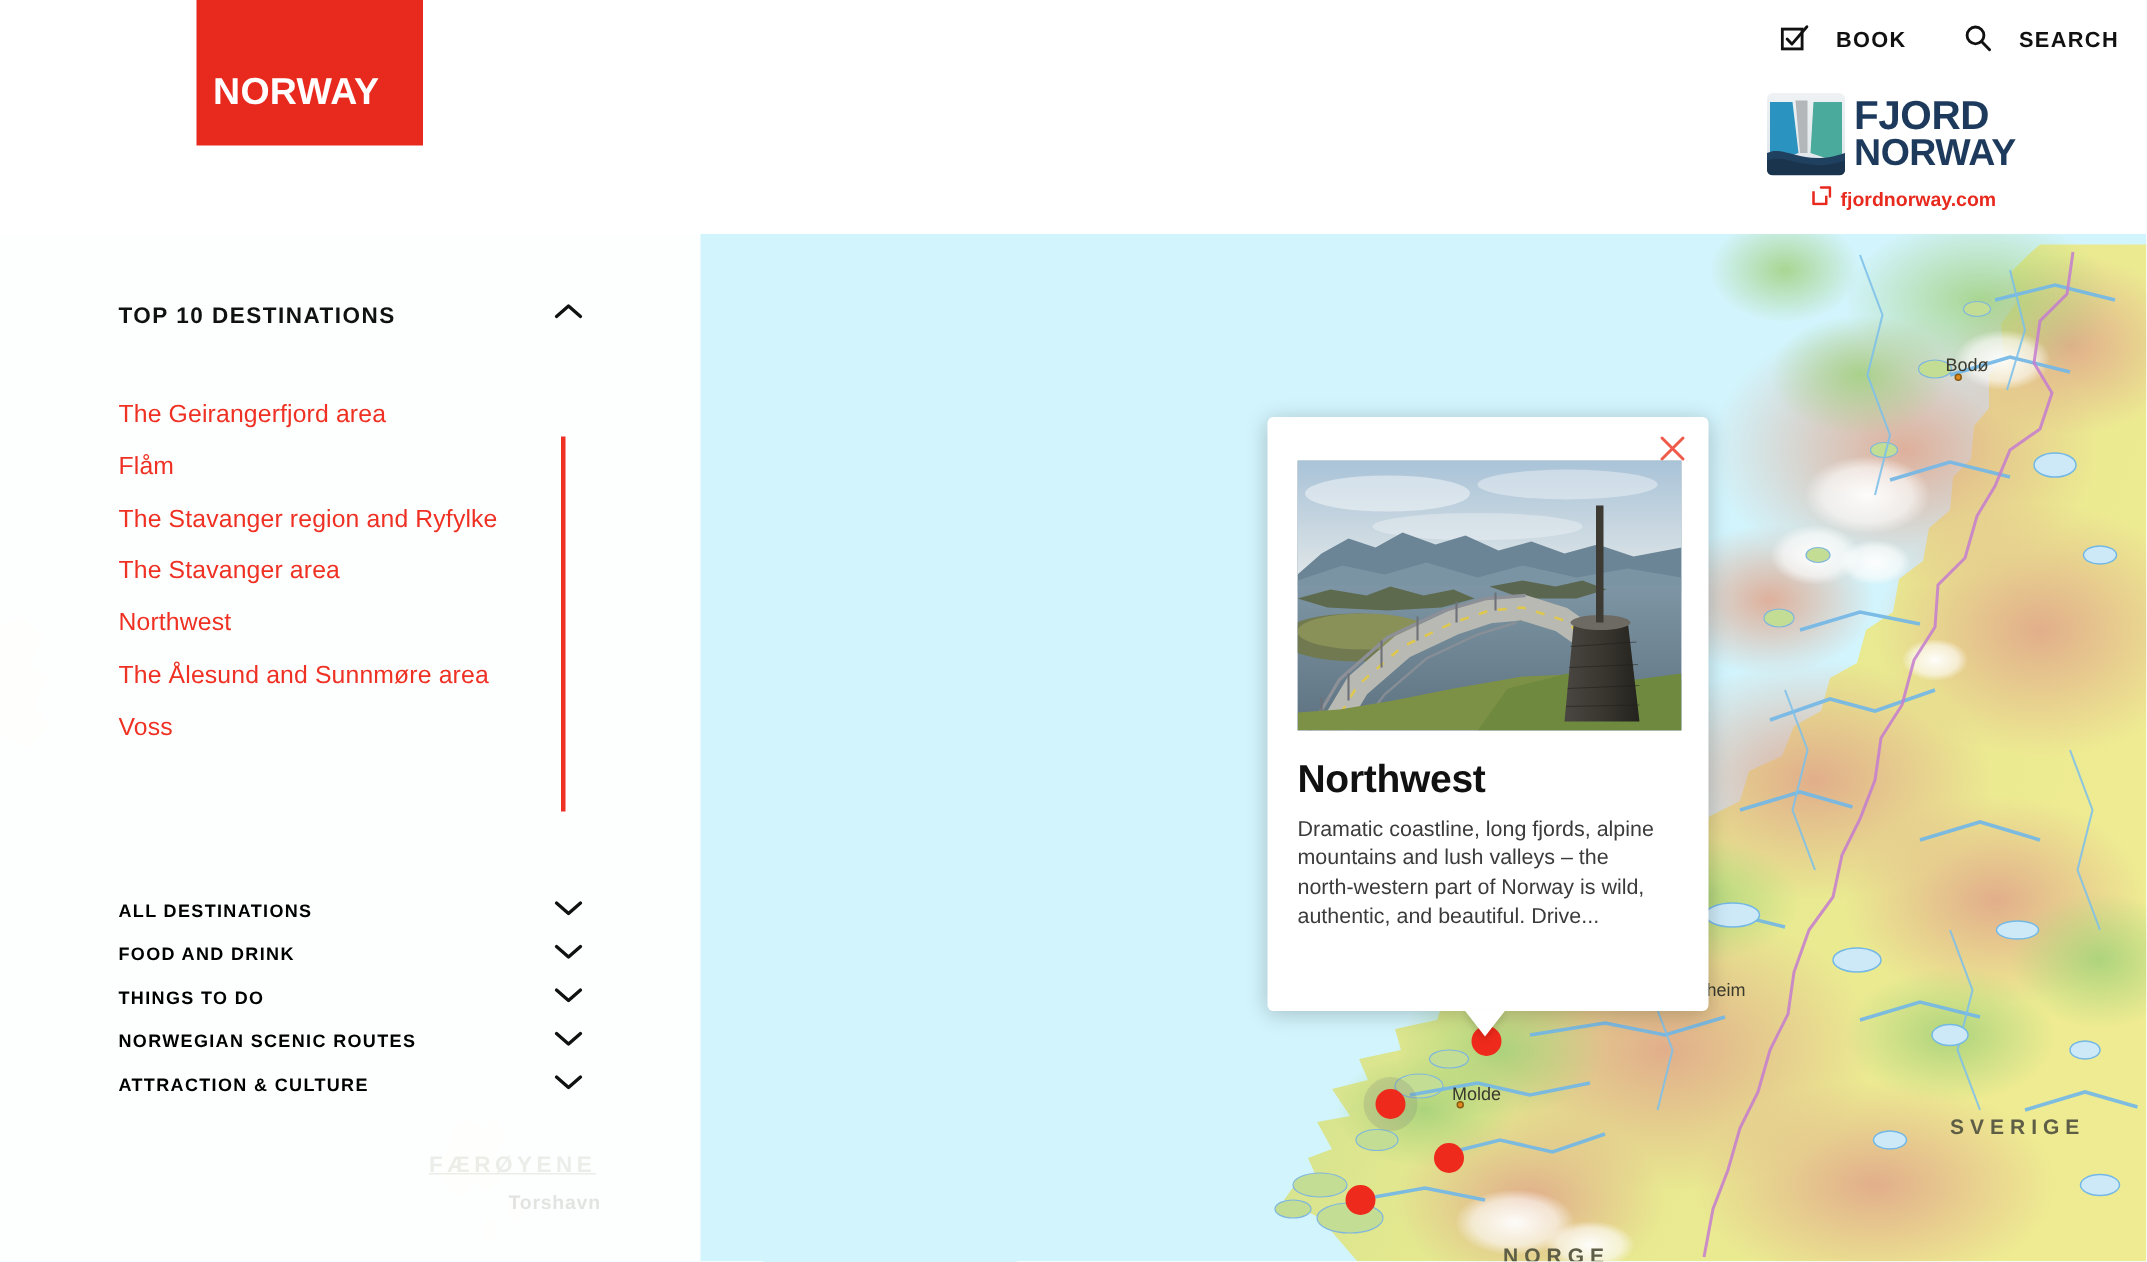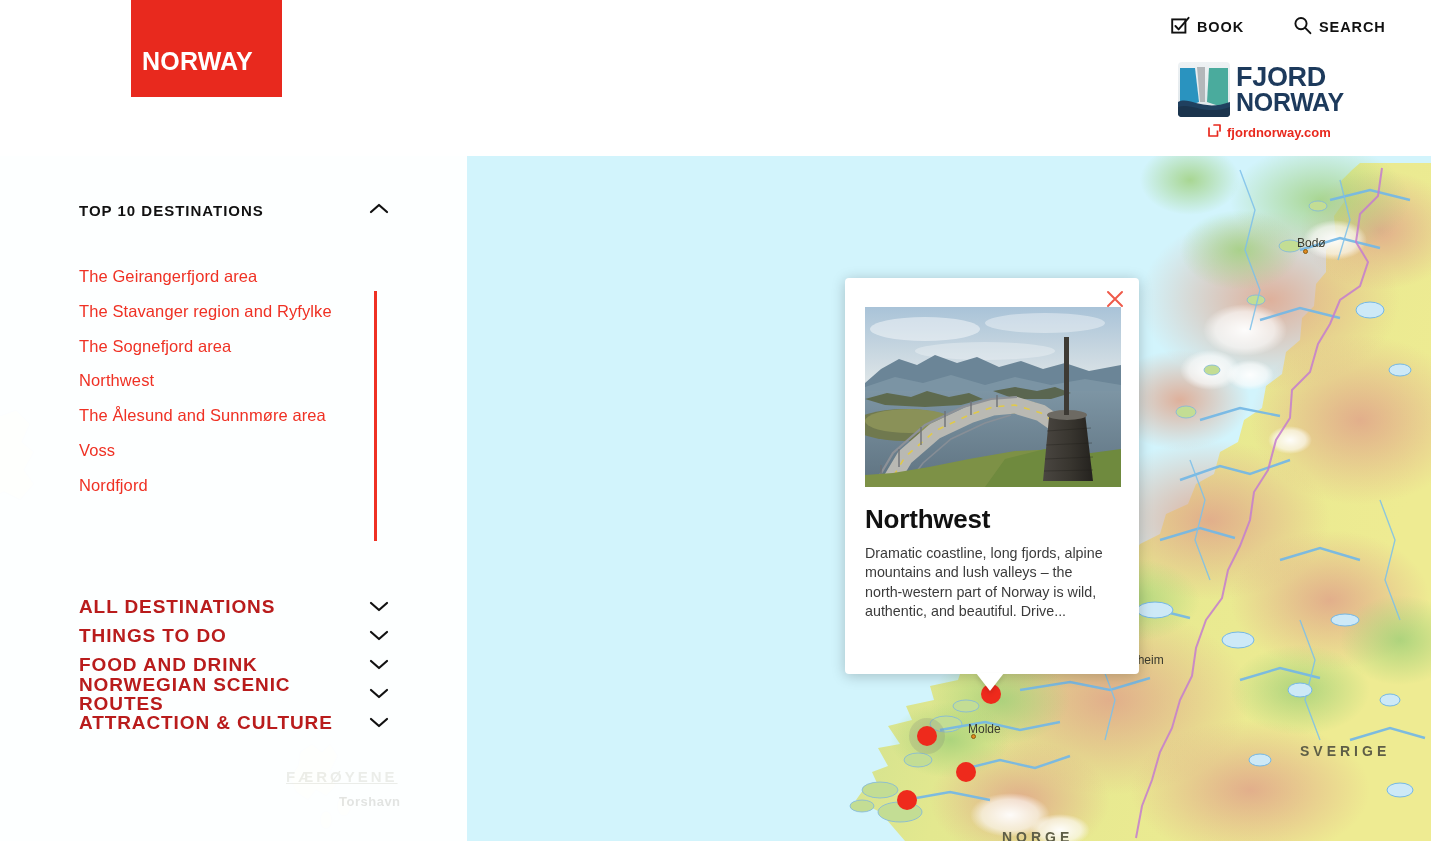--- a/index.html
+++ b/index.html
@@ -73,27 +73,28 @@
     font-weight: 400;
     letter-spacing: 0.35px;
     line-height: 1;
     margin-top: 48px;
   }
 
   .top-link {
     position: absolute;
     display: flex;
     align-items: center;
-    gap: 7px;
+    gap: 18px;
     color: #111111;
     font-size: 14.5px;
     font-weight: 600;
     letter-spacing: 0.9px;
     text-decoration: none;
     cursor: pointer;
+    margin-left: 16px;
   }
   #book-link { left: 1171px; top: 16px; }
   #search-link { left: 1293px; top: 16px; }
   .top-link .lbl { line-height: 1; }
 
   #fjord-logo {
     position: absolute;
     left: 1178px; top: 62px;
     width: 155px; height: 58px;
   }
@@ -195,22 +196,22 @@
     width: 310px;
   }
   .section-row {
     display: flex;
     align-items: center;
     justify-content: space-between;
     height: 29px;
     cursor: pointer;
   }
   .section-row .sr-label {
-    color: #b91c1c;
-    font-size: 19px;
+    color: #000000;
+    font-size: 12px;
     font-weight: 700;
     letter-spacing: 0.9px;
     line-height: 1;
   }
 
   .chev { display: block; }
 
   
   #popup {
     position: absolute;
@@ -569,51 +570,52 @@
       <span class="ph-title">TOP 10 DESTINATIONS</span>
       <span class="chev">
         <svg width="20" height="12" viewBox="0 0 20 12">
           <path d="M2,9 L10,2 L18,9" stroke="#111111" stroke-width="2.2" fill="none" stroke-linecap="round" stroke-linejoin="round"></path>
         </svg>
       </span>
     </div>
 
     <div id="dest-list">
       <a class="dest-item" href="#">The Geirangerfjord area</a>
+      <a class="dest-item" href="#">Flåm</a>
       <a class="dest-item" href="#">The Stavanger region and Ryfylke</a>
-      <a class="dest-item" href="#">The Sognefjord area</a>
+      <a class="dest-item" href="#">The Stavanger area</a>
       <a class="dest-item" href="#">Northwest</a>
       <a class="dest-item" href="#">The Ålesund and Sunnmøre area</a>
       <a class="dest-item" href="#">Voss</a>
       <a class="dest-item" href="#">Nordfjord</a>
     </div>
 
     <div id="dest-scroll-track">
       <div id="dest-scroll-thumb"></div>
     </div>
 
     <div id="section-list">
       <div class="section-row">
         <span class="sr-label">ALL DESTINATIONS</span>
         <span class="chev">
           <svg width="20" height="12" viewBox="0 0 20 12">
               <path d="M2,3 L10,10 L18,3" stroke="#111111" stroke-width="2.2" fill="none" stroke-linecap="round" stroke-linejoin="round"></path>
             </svg>
         </span>
       </div>
       <div class="section-row">
-        <span class="sr-label">THINGS TO DO</span>
+        <span class="sr-label">FOOD AND DRINK</span>
         <span class="chev">
           <svg width="20" height="12" viewBox="0 0 20 12">
               <path d="M2,3 L10,10 L18,3" stroke="#111111" stroke-width="2.2" fill="none" stroke-linecap="round" stroke-linejoin="round"></path>
             </svg>
         </span>
       </div>
       <div class="section-row">
-        <span class="sr-label">FOOD AND DRINK</span>
+        <span class="sr-label">THINGS TO DO</span>
         <span class="chev">
           <svg width="20" height="12" viewBox="0 0 20 12">
               <path d="M2,3 L10,10 L18,3" stroke="#111111" stroke-width="2.2" fill="none" stroke-linecap="round" stroke-linejoin="round"></path>
             </svg>
         </span>
       </div>
       <div class="section-row">
         <span class="sr-label">NORWEGIAN SCENIC ROUTES</span>
         <span class="chev">
           <svg width="20" height="12" viewBox="0 0 20 12">

